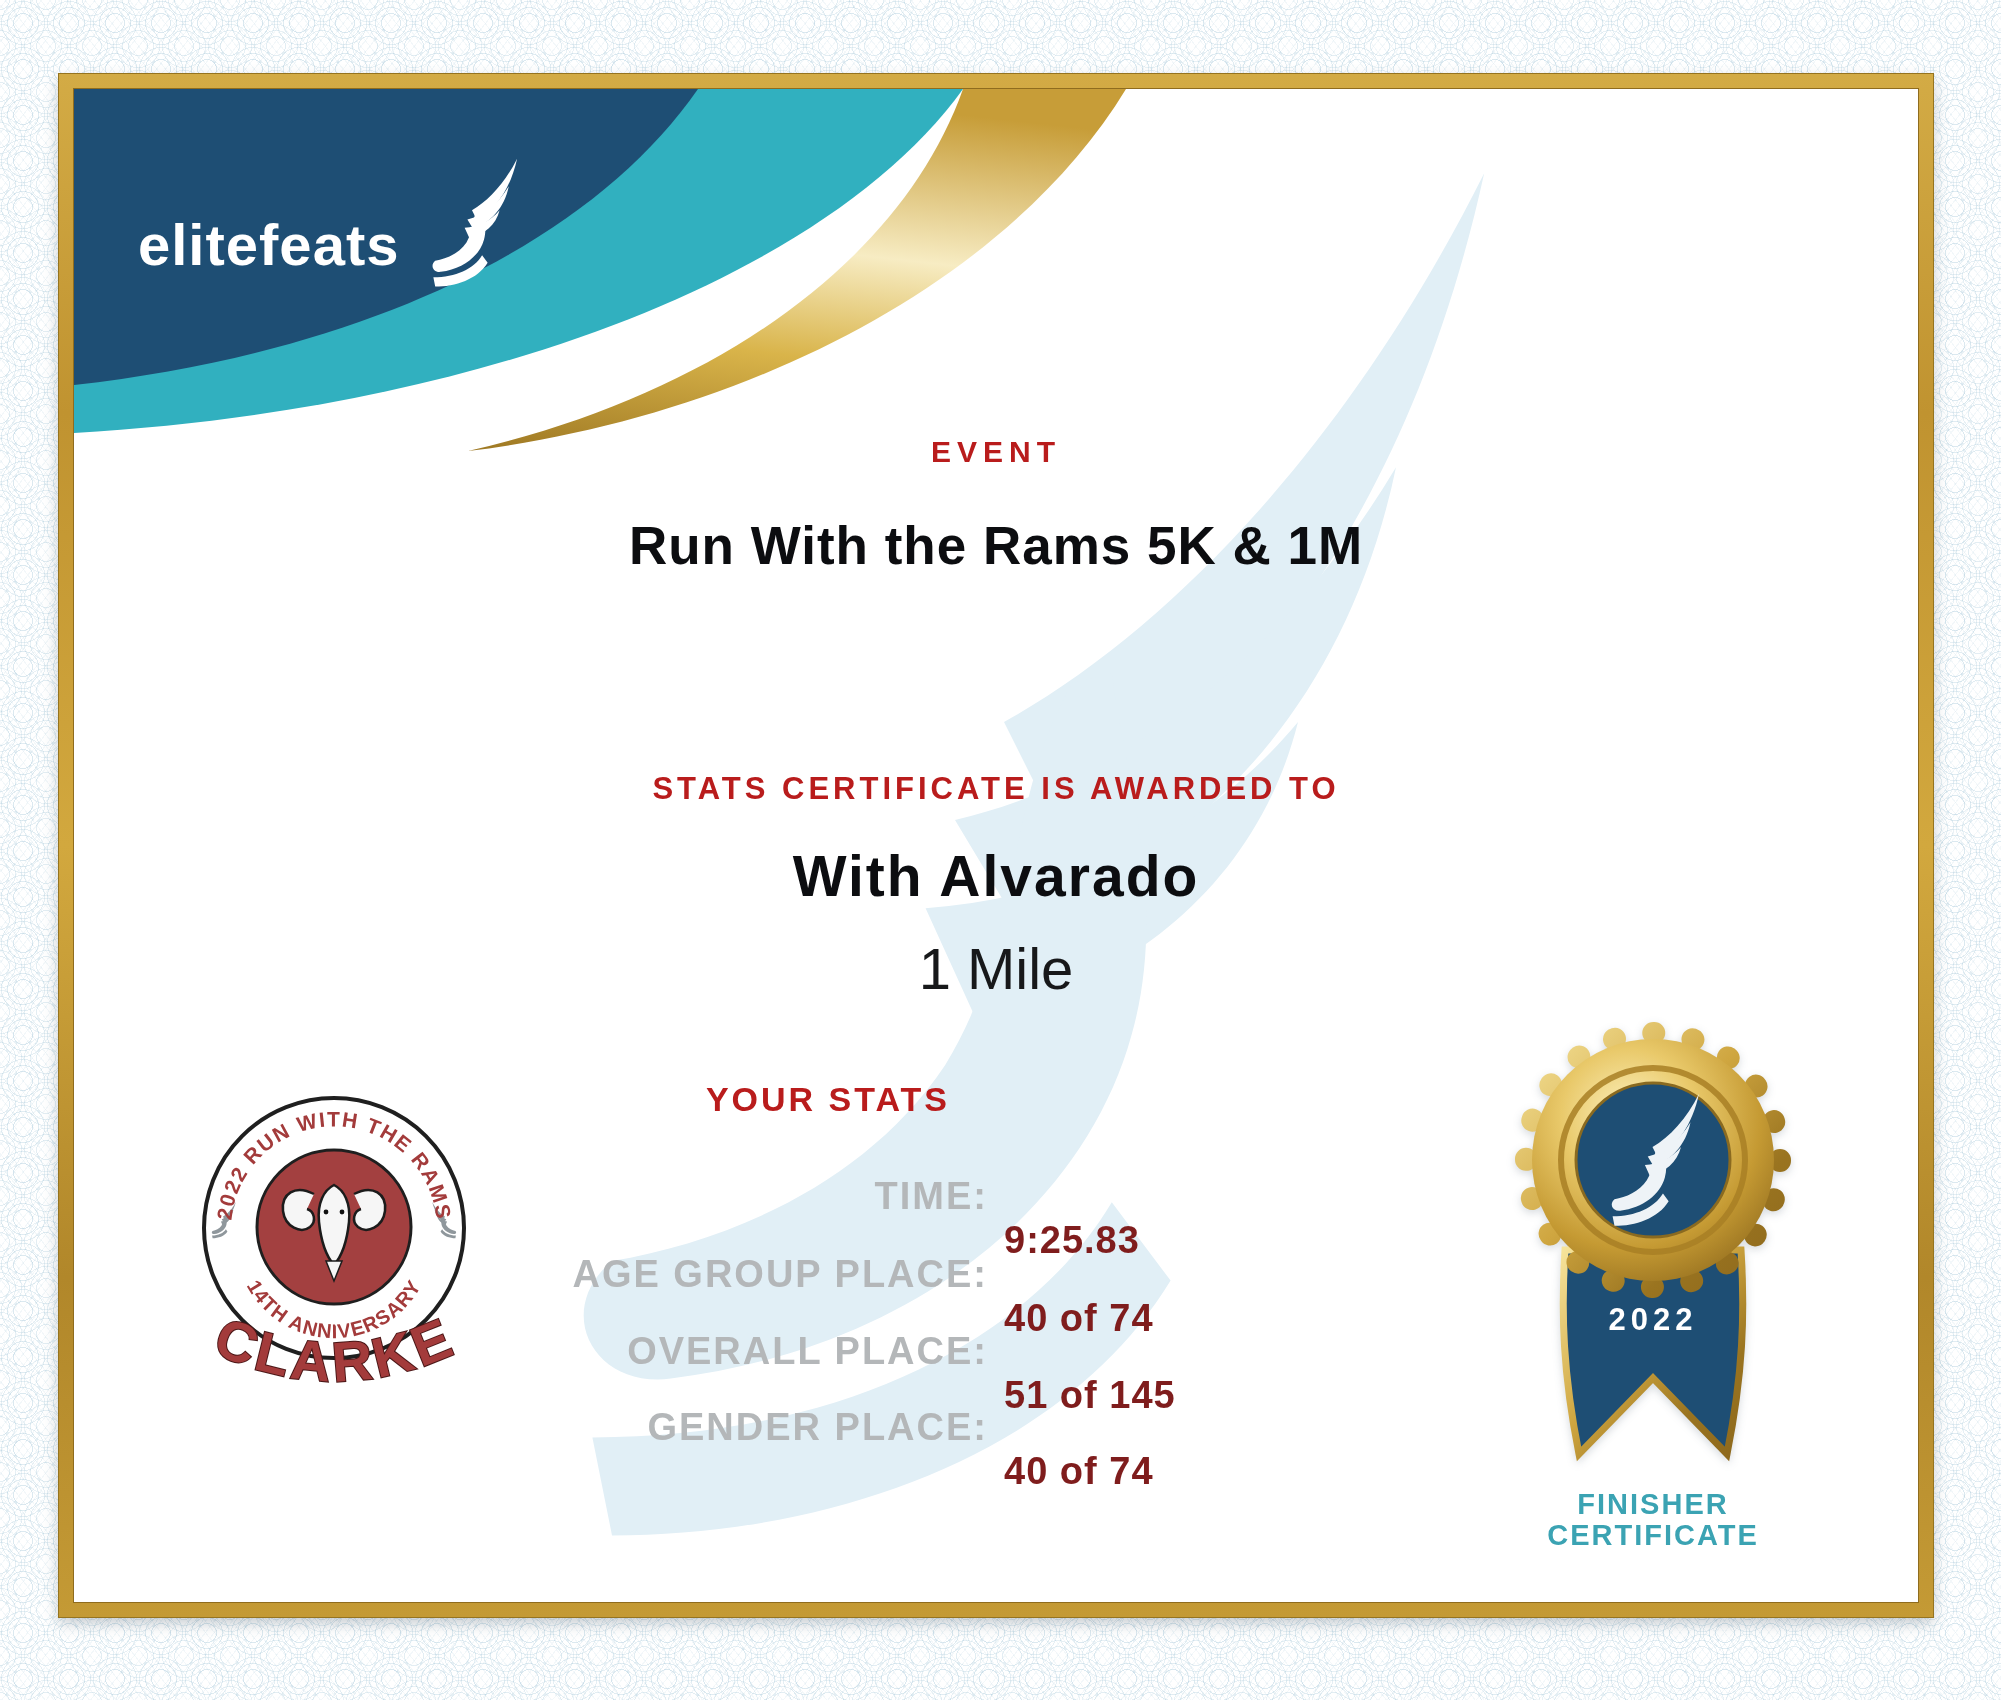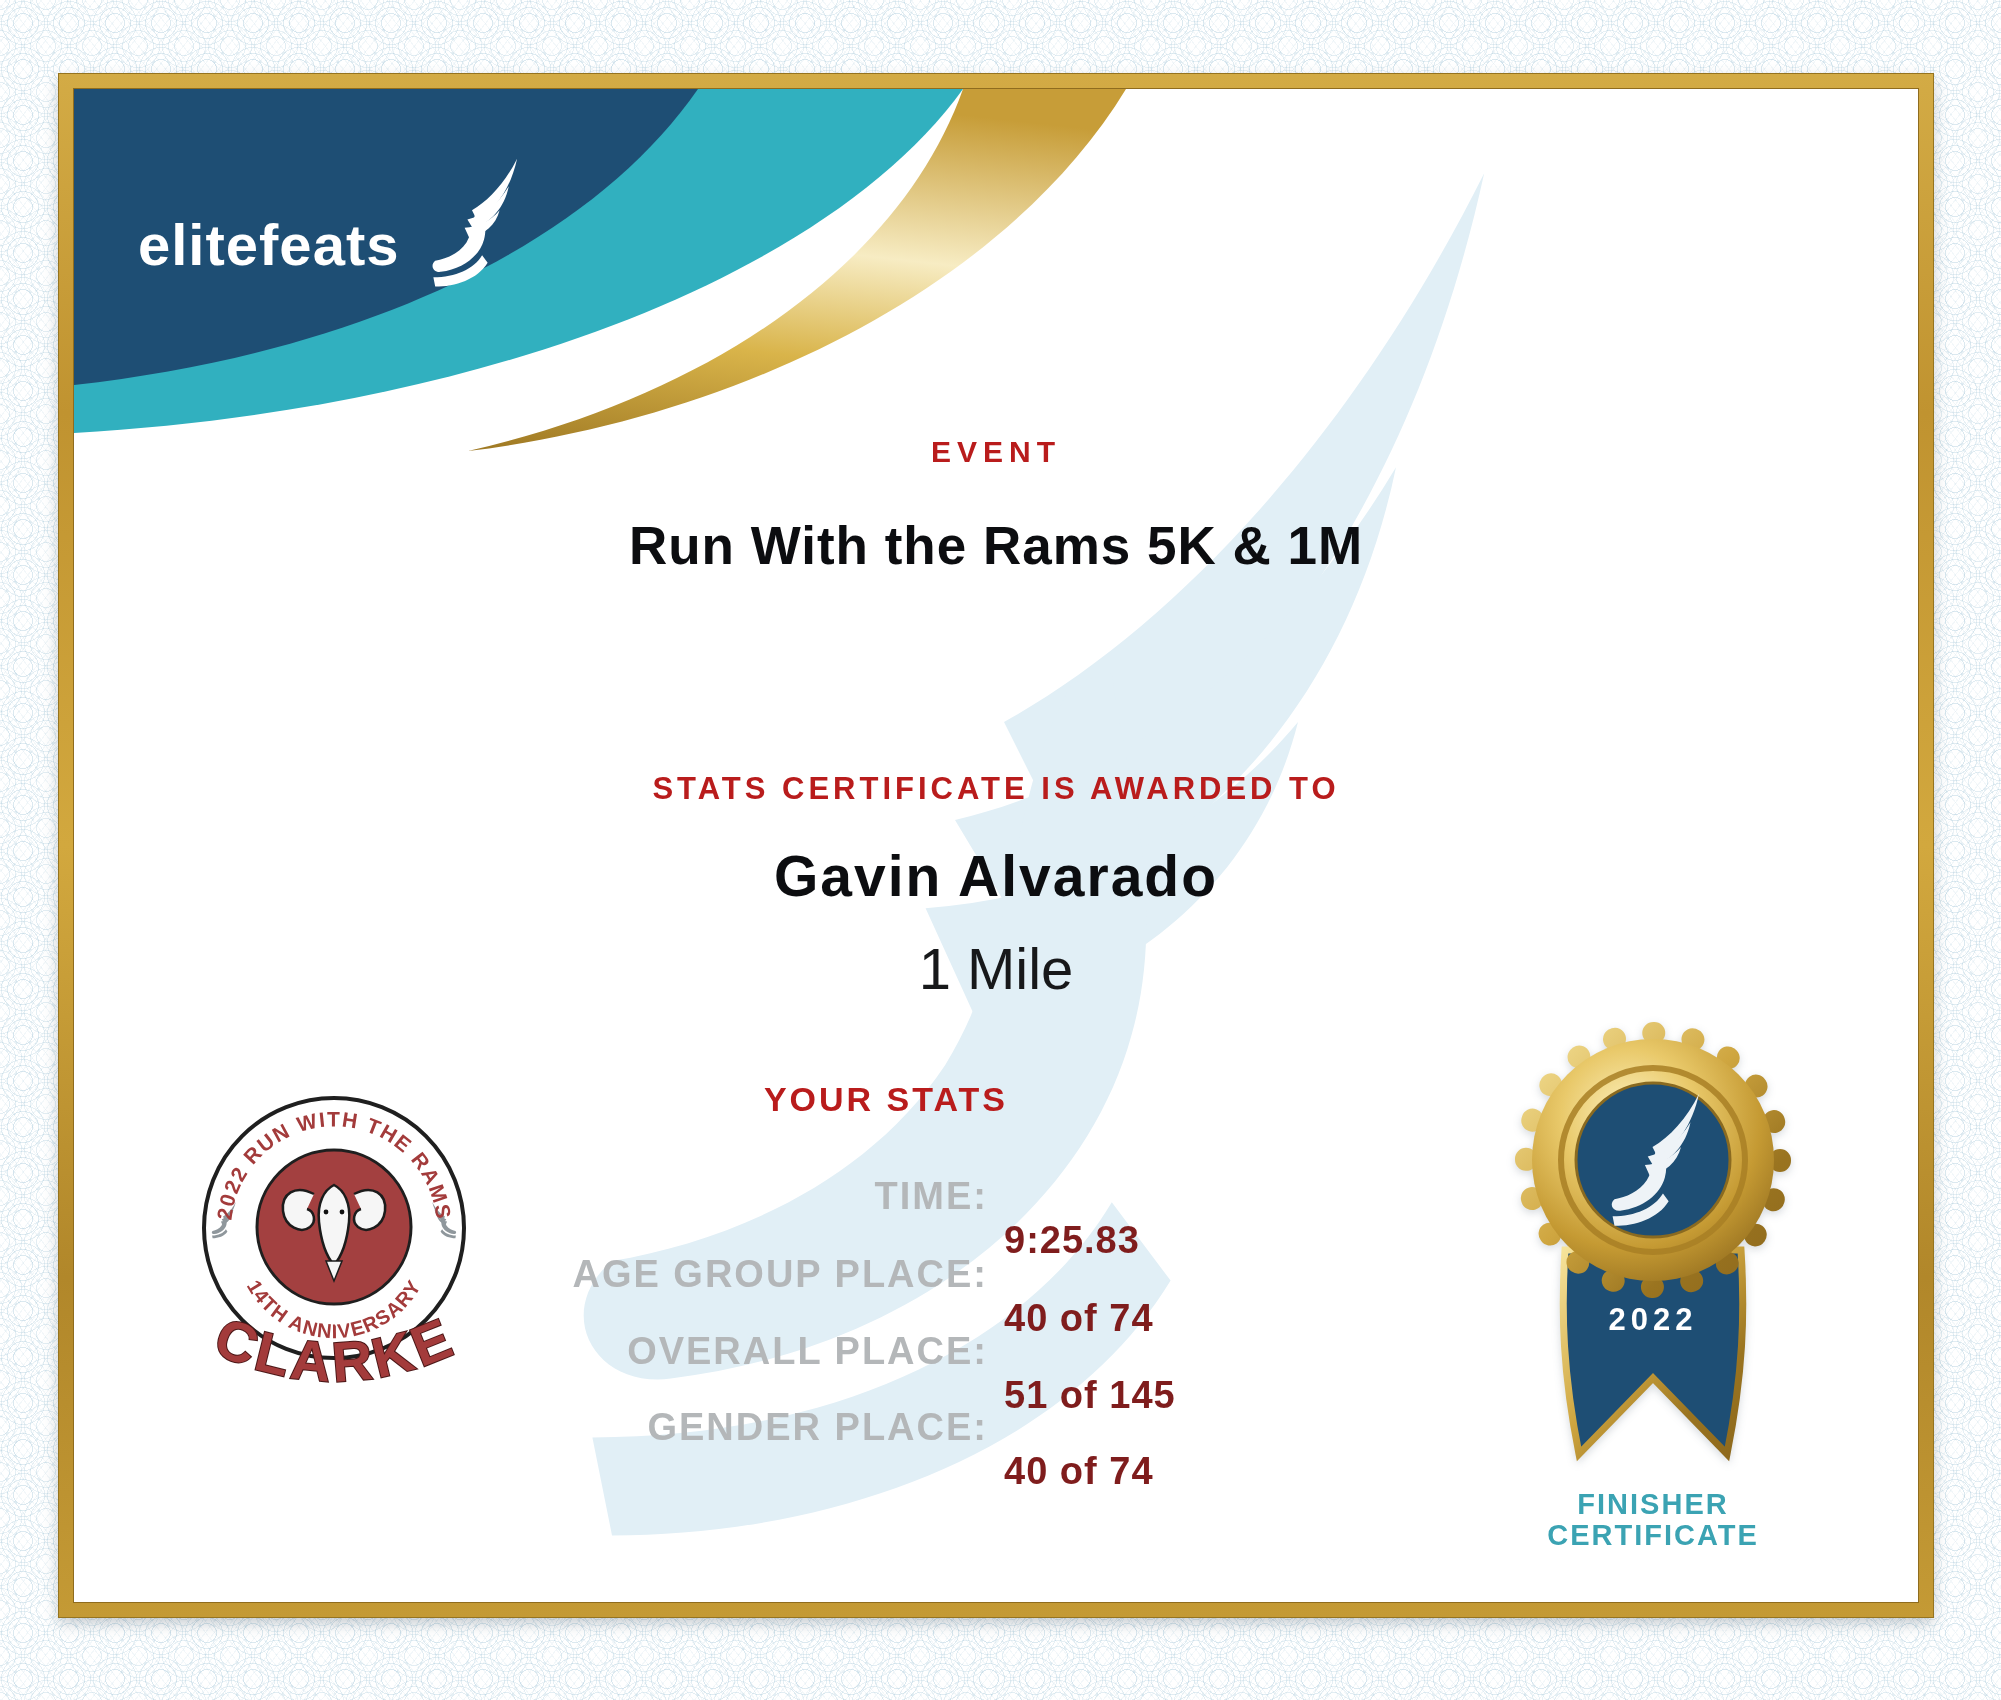--- a/index.html
+++ b/index.html
@@ -32,21 +32,21 @@
     background:#ffffff;overflow:hidden;
     box-shadow:0 0 0 1px #8f6c1e;
   }
   .center-line{position:absolute;left:0;width:1844px;text-align:center;white-space:nowrap;}
   .lbl-gray{color:#b91c1c;font-weight:700;text-align:center;}
   .event-label{top:346px;font-size:30px;letter-spacing:6px;}
   .event-name{top:426px;font-size:53px;font-weight:700;color:#0c0d10;letter-spacing:1px;}
   .awarded-label{top:682px;font-size:31px;letter-spacing:4px;}
   .recipient-name{top:754px;font-size:57px;font-weight:700;color:#0c0d10;letter-spacing:2px;}
   .distance{top:846px;font-size:58px;font-weight:400;color:#17181a;}
-  .stats-header{position:absolute;right:910px;top:991px;font-size:34px;letter-spacing:3px;white-space:nowrap;}
+  .stats-header{position:absolute;right:968px;top:991px;font-size:34px;letter-spacing:3px;white-space:nowrap;}
   .stat-row{position:absolute;left:0;width:1844px;height:46px;}
   .stat-label{position:absolute;right:930px;top:0;font-size:38px;font-weight:600;color:#b4b7b9;letter-spacing:2px;white-space:nowrap;}
   .stat-value{position:absolute;left:930px;top:0;font-size:38px;font-weight:700;color:#7f1d1d;letter-spacing:1px;white-space:nowrap;margin-top:44px;}
   .row-time{top:1086px;} .row-age{top:1164px;} .row-overall{top:1241px;} .row-gender{top:1317px;}
   .header-art{position:absolute;left:0;top:0;}
   .watermark{position:absolute;left:0;top:0;}
   .badge-art{position:absolute;left:122px;top:1002px;}
   .medal-art{position:absolute;left:1429px;top:925px;filter:drop-shadow(0 3px 4px rgba(30,50,70,.18));}
   .medal-caption{
     position:absolute;left:1404px;top:1392px;width:350px;text-align:center;
@@ -99,21 +99,21 @@
         <path d="M0,0 H1052 C930,200 660,330 394,362 C640,306 828,172 889,0 Z" fill="url(#goldSliver)"></path>
         <path d="M0,0 H889 C760,180 420,320 0,344 Z" fill="#31b0bf"></path>
         <path d="M0,0 H624 C520,150 300,262 0,296 Z" fill="#1e4e74"></path>
         <text x="64" y="176" font-size="58" font-weight="bold" fill="#ffffff" letter-spacing="1">elitefeats</text>
         <use href="#wingfoot" transform="translate(352,66) scale(0.92)" fill="#ffffff"></use>
       </svg>
 
       <div class="center-line lbl-gray event-label">EVENT</div>
       <div class="center-line event-name">Run With the Rams 5K &amp; 1M</div>
       <div class="center-line lbl-gray awarded-label">STATS CERTIFICATE IS AWARDED TO</div>
-      <div class="center-line recipient-name">Gavin Alvarado</div>
+      <div class="center-line recipient-name">With Alvarado</div>
       <div class="center-line distance">1 Mile</div>
 
       <div class="stats-header lbl-gray">YOUR STATS</div>
 
       <div class="stat-row row-time">
         <span class="stat-label">TIME:</span>
         <span class="stat-value">9:25.83</span>
       </div>
       <div class="stat-row row-age">
         <span class="stat-label">AGE GROUP PLACE:</span>

